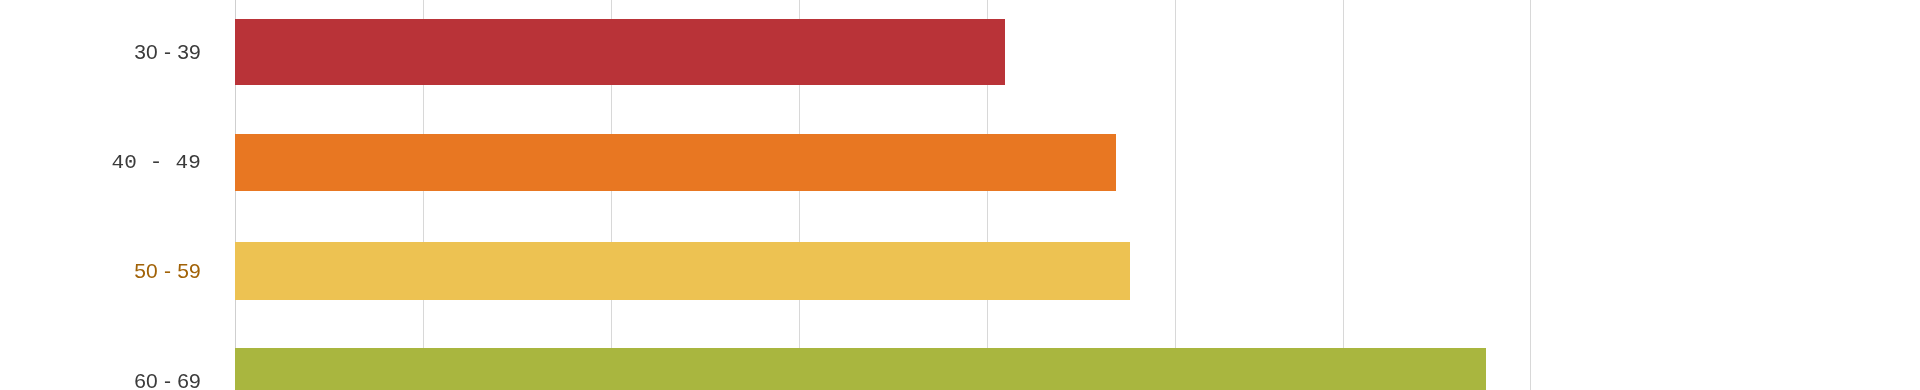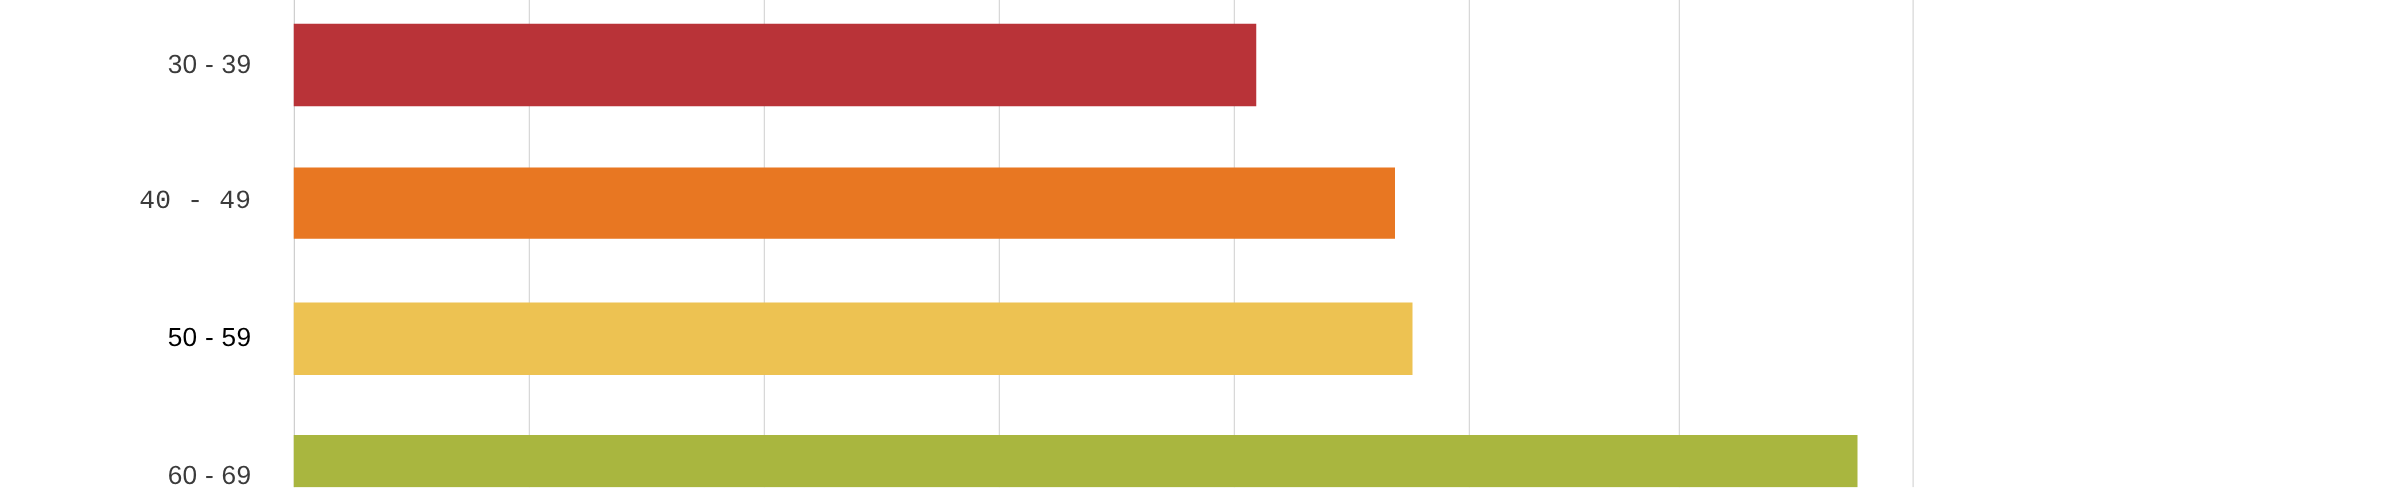--- a/index.html
+++ b/index.html
@@ -87,17 +87,17 @@
         <div class="bar" title="30 - 39: 4.1" style="left: 235px; top: 19px; width: 770px; height: 66px; background: rgb(185, 51, 56);"></div>
         <div class="bar" title="40 - 49: 4.7" style="left: 235px; top: 134px; width: 881px; height: 57px; background: rgb(232, 119, 34);"></div>
         <div class="bar" title="50 - 59: 4.8" style="left: 235px; top: 242px; width: 895px; height: 58px; background: rgb(237, 194, 82);"></div>
         <div class="bar" title="60 - 69: 6.65" style="left: 235px; top: 348px; width: 1251px; height: 42px; background: rgb(169, 182, 63);"></div>
       </div>
   </div>
 
   <div class="y-axis-labels" id="y-axis-labels">
       <div class="tick-label" style="top: 52px; color: rgb(59, 59, 59);">30 - 39</div>
       <div class="tick-label" style="top: 162px; color: rgb(59, 59, 59); font-family: Liberation Mono, monospace;">40 - 49</div>
-      <div class="tick-label" style="top: 271px; color: #000000; margin-left: 40px;">50 - 59</div>
+      <div class="tick-label" style="top: 271px; color: #a16207; margin-left: 40px;">50 - 59</div>
       <div class="tick-label" style="top: 381px; color: rgb(59, 59, 59);">60 - 69</div>
     </div>
 
 </div>
 
 </body></html>

